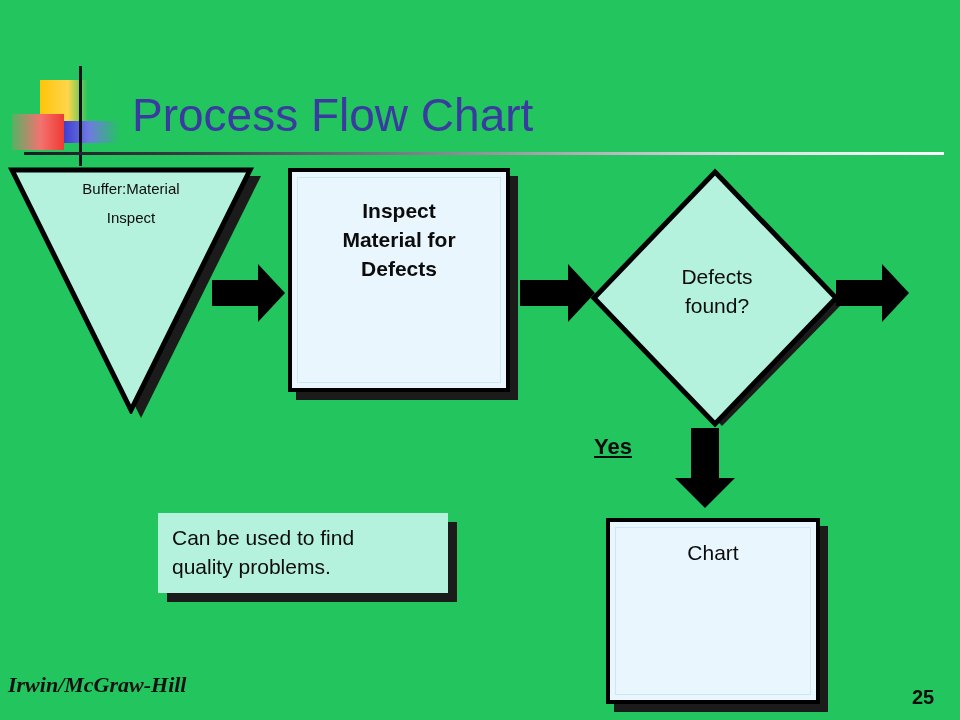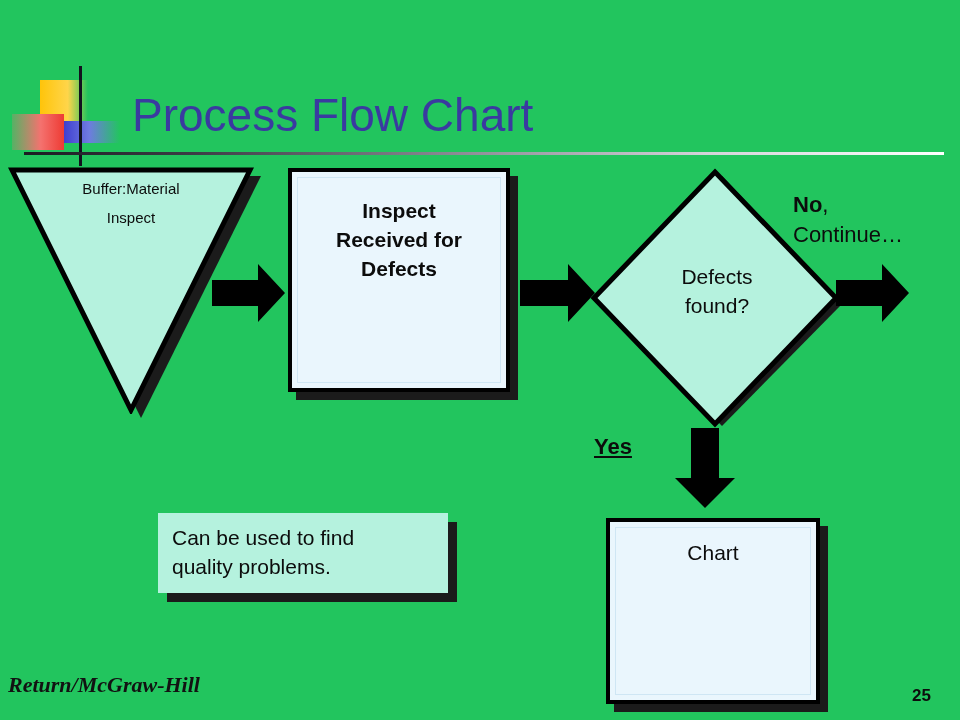--- a/index.html
+++ b/index.html
@@ -233,21 +233,21 @@
     font-family: "Liberation Serif", serif;
     font-weight: bold;
     font-style: italic;
     font-size: 22px;
     color: #121212;
   }
   .footer-page {
     position: absolute;
     left: 912px;
     top: 686px;
-    font-size: 17px;
+    font-size: 20px;
     font-weight: bold;
     color: #0c0c0c;
   }
 </style>
 </head>
 <body>
 
 <div id="slide">
 
   <div class="logo-cluster">
@@ -283,21 +283,21 @@
     </svg>
   </div>
 
   <div class="procbox" id="box-inspect">
     <div class="pb-shadow"></div>
     <div class="pb-outer">
       <div class="pb-inner"></div>
     </div>
     <div class="pb-text" style="z-index:2;">
       <div>Inspect</div>
-      <div>Received for</div>
+      <div>Material for</div>
       <div>Defects</div>
     </div>
   </div>
 
   <div class="arrow" id="arrow-2">
     <svg width="76" height="62" viewBox="0 0 76 62">
       <polygon points="0,18 48,18 48,2 75,31 48,60 48,44 0,44" fill="#000000"></polygon>
     </svg>
   </div>
 
@@ -311,24 +311,20 @@
       <div>found?</div>
     </div>
   </div>
 
   <div class="arrow" id="arrow-3">
     <svg width="74" height="62" viewBox="0 0 74 62">
       <polygon points="0,18 46,18 46,2 73,31 46,60 46,44 0,44" fill="#000000"></polygon>
     </svg>
   </div>
 
-  <div class="edge-label" id="label-no">
-    <div><span class="lbl-strong">No</span><span>,</span></div>
-    <div>Continue…</div>
-  </div>
 
   <div class="arrow" id="arrow-down">
     <svg width="64" height="82" viewBox="0 0 64 82">
       <polygon points="18,0 46,0 46,50 62,50 32,80 2,50 18,50" fill="#000000"></polygon>
     </svg>
   </div>
 
   <div class="edge-label" id="label-yes">Yes</div>
 
   <div class="notebox">
@@ -343,16 +339,16 @@
   <div class="procbox" id="box-return">
     <div class="pb-shadow"></div>
     <div class="pb-outer">
       <div class="pb-inner"></div>
     </div>
     <div class="pb-text" style="z-index:2;">
       <div>Chart</div>
     </div>
   </div>
 
-  <div class="footer-brand">Return/McGraw-Hill</div>
+  <div class="footer-brand">Irwin/McGraw-Hill</div>
   <div class="footer-page">25</div>
 
 </div>
 
 </body></html>

